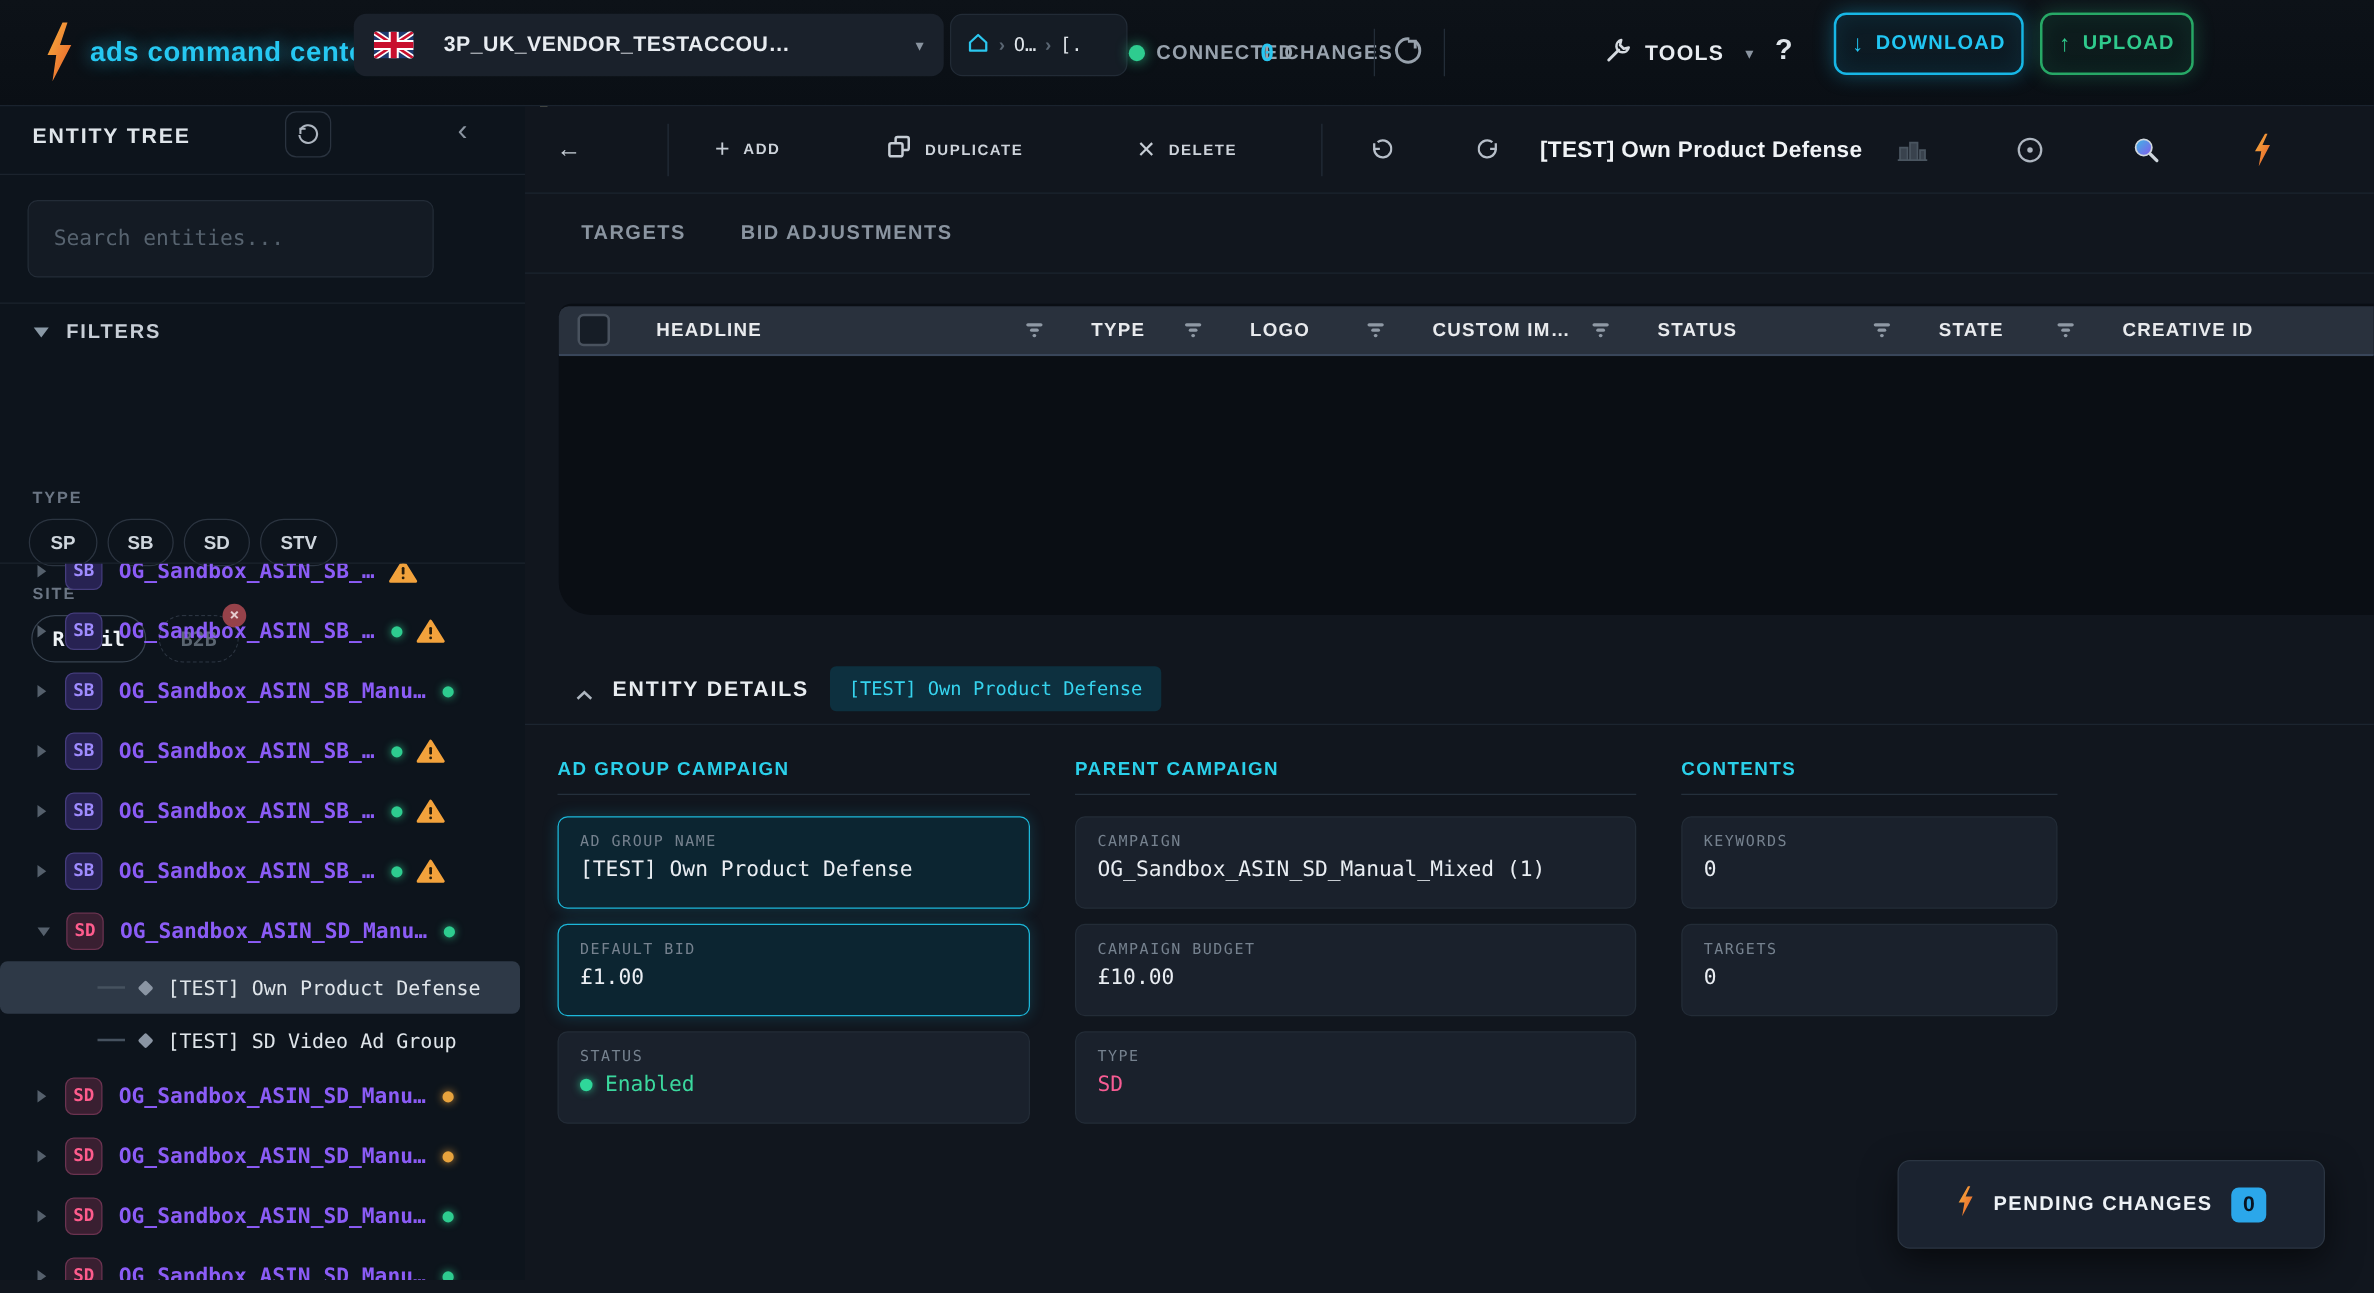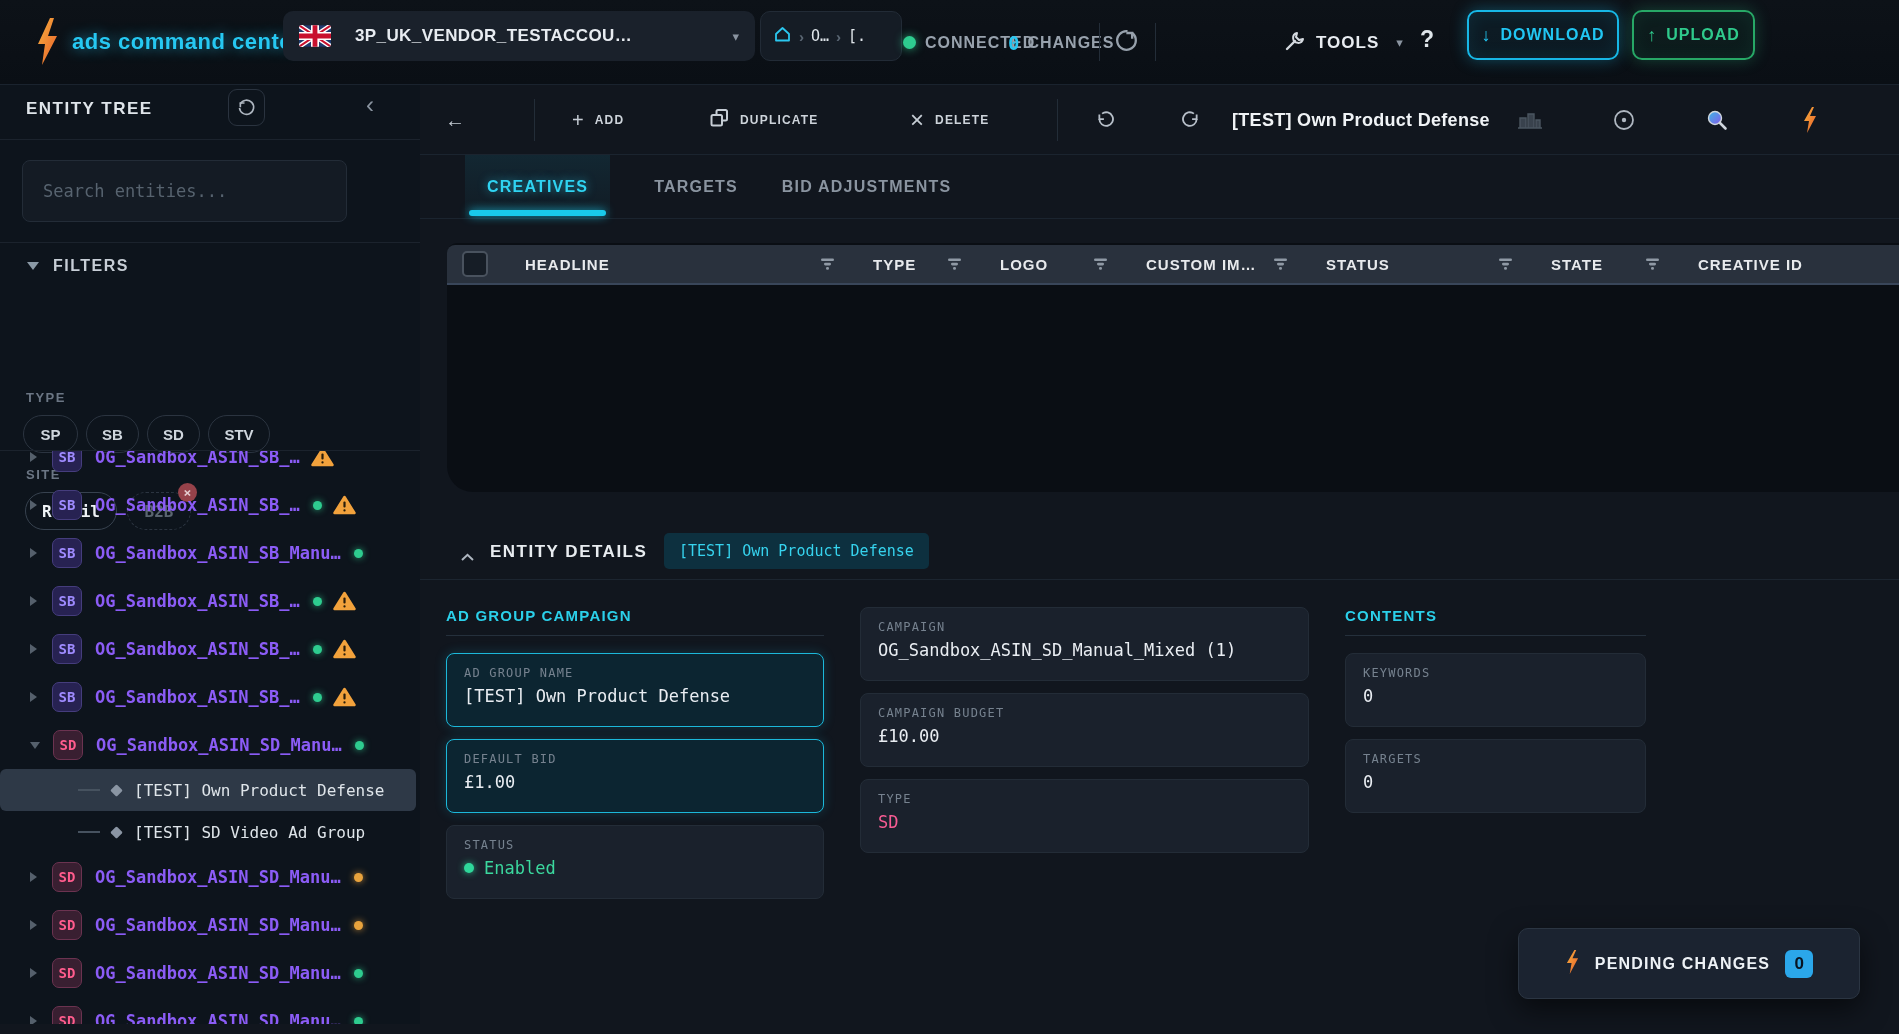--- a/index.html
+++ b/index.html
@@ -481,24 +481,20 @@
         </svg>
     </div>
     <div class="titem" style="left:1382px">
       <svg width="16" height="28" viewBox="0 0 16 28">
           <path d="M10 1 L2 15 H7 L5 27 L14 10 H8 L12 1 Z" fill="url(#boltGrad)"></path>
         </svg>
     </div>
   </div>
 
   <div class="tabbar">
-    <div class="tab active">
-      <span>CREATIVES</span>
-      <span class="tab-underline"></span>
-    </div>
     <div class="tab">
       <span>TARGETS</span>
     </div>
     <div class="tab">
       <span>BID ADJUSTMENTS</span>
     </div>
   </div>
 
   <div class="table">
     <div class="thead">
@@ -597,20 +593,21 @@
       <div class="card">
         <div class="card-label">STATUS</div>
         <div class="card-value">
           <span class="status-dot"></span>
           <span class="val-green">Enabled</span>
         </div>
       </div>
     </div>
 
     <div class="dcol2">
+      <div class="sec-title">PARENT CAMPAIGN</div>
       <div class="card">
         <div class="card-label">CAMPAIGN</div>
         <div class="card-value">OG_Sandbox_ASIN_SD_Manual_Mixed (1)</div>
       </div>
       <div class="card">
         <div class="card-label">CAMPAIGN BUDGET</div>
         <div class="card-value">£10.00</div>
       </div>
       <div class="card">
         <div class="card-label">TYPE</div>

